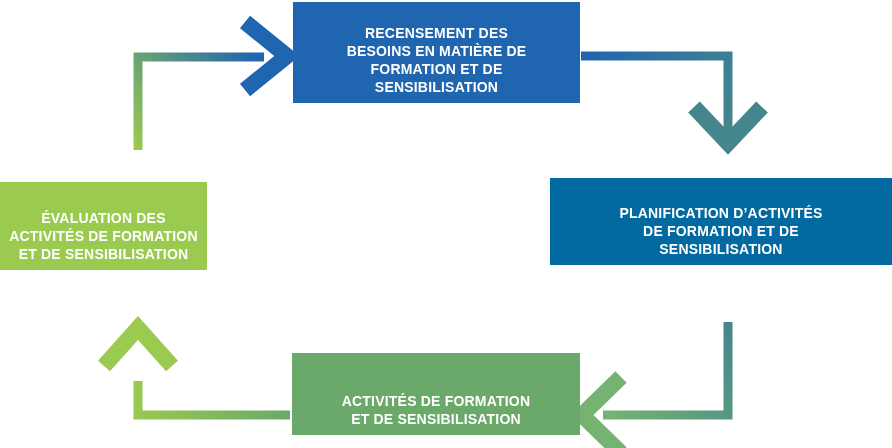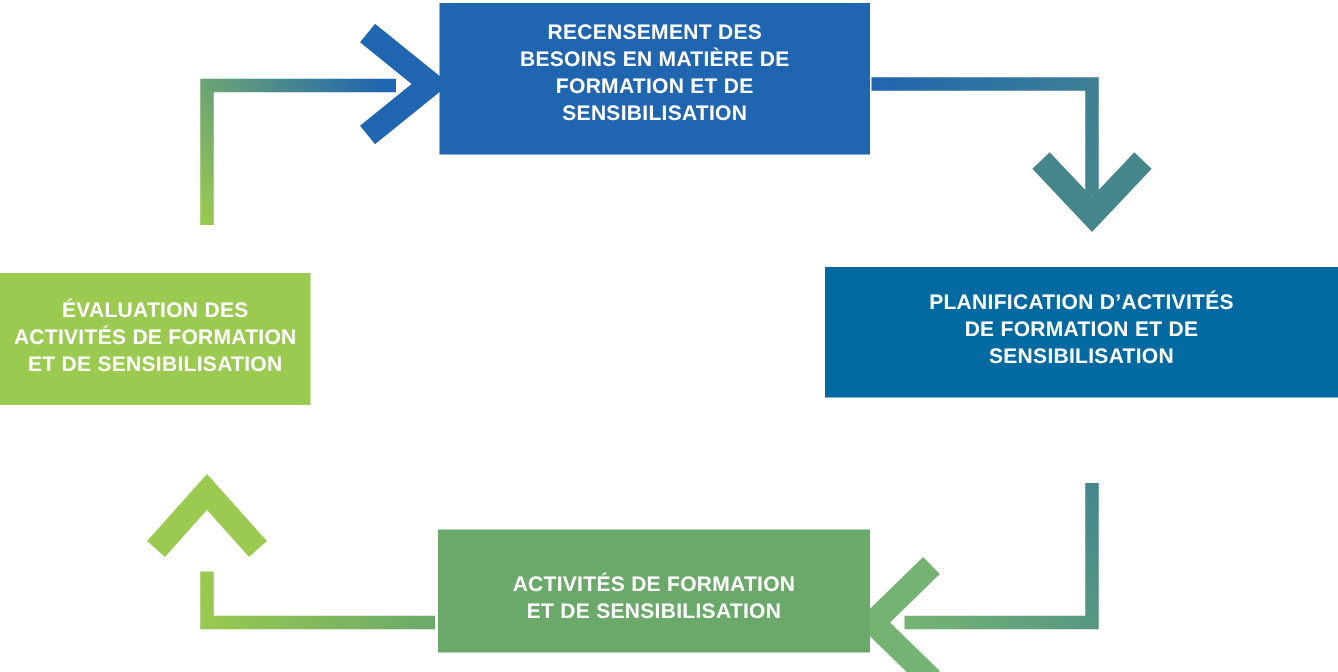--- a/index.html
+++ b/index.html
@@ -23,21 +23,21 @@
     height: 448px;
     display: block;
   }
   .node {
     position: absolute;
     display: flex;
     flex-direction: column;
     justify-content: flex-end;
     align-items: center;
     box-sizing: border-box;
-    padding: 6px 8px 19px 8px;
+    padding: 6px 8px 7px 8px;
   }
   .node-label {
     color: #FFFFFF;
     font-size: 14px;
     font-weight: bold;
     line-height: 18px;
     letter-spacing: 0.2px;
     text-align: center;
     white-space: pre-line;
   }

